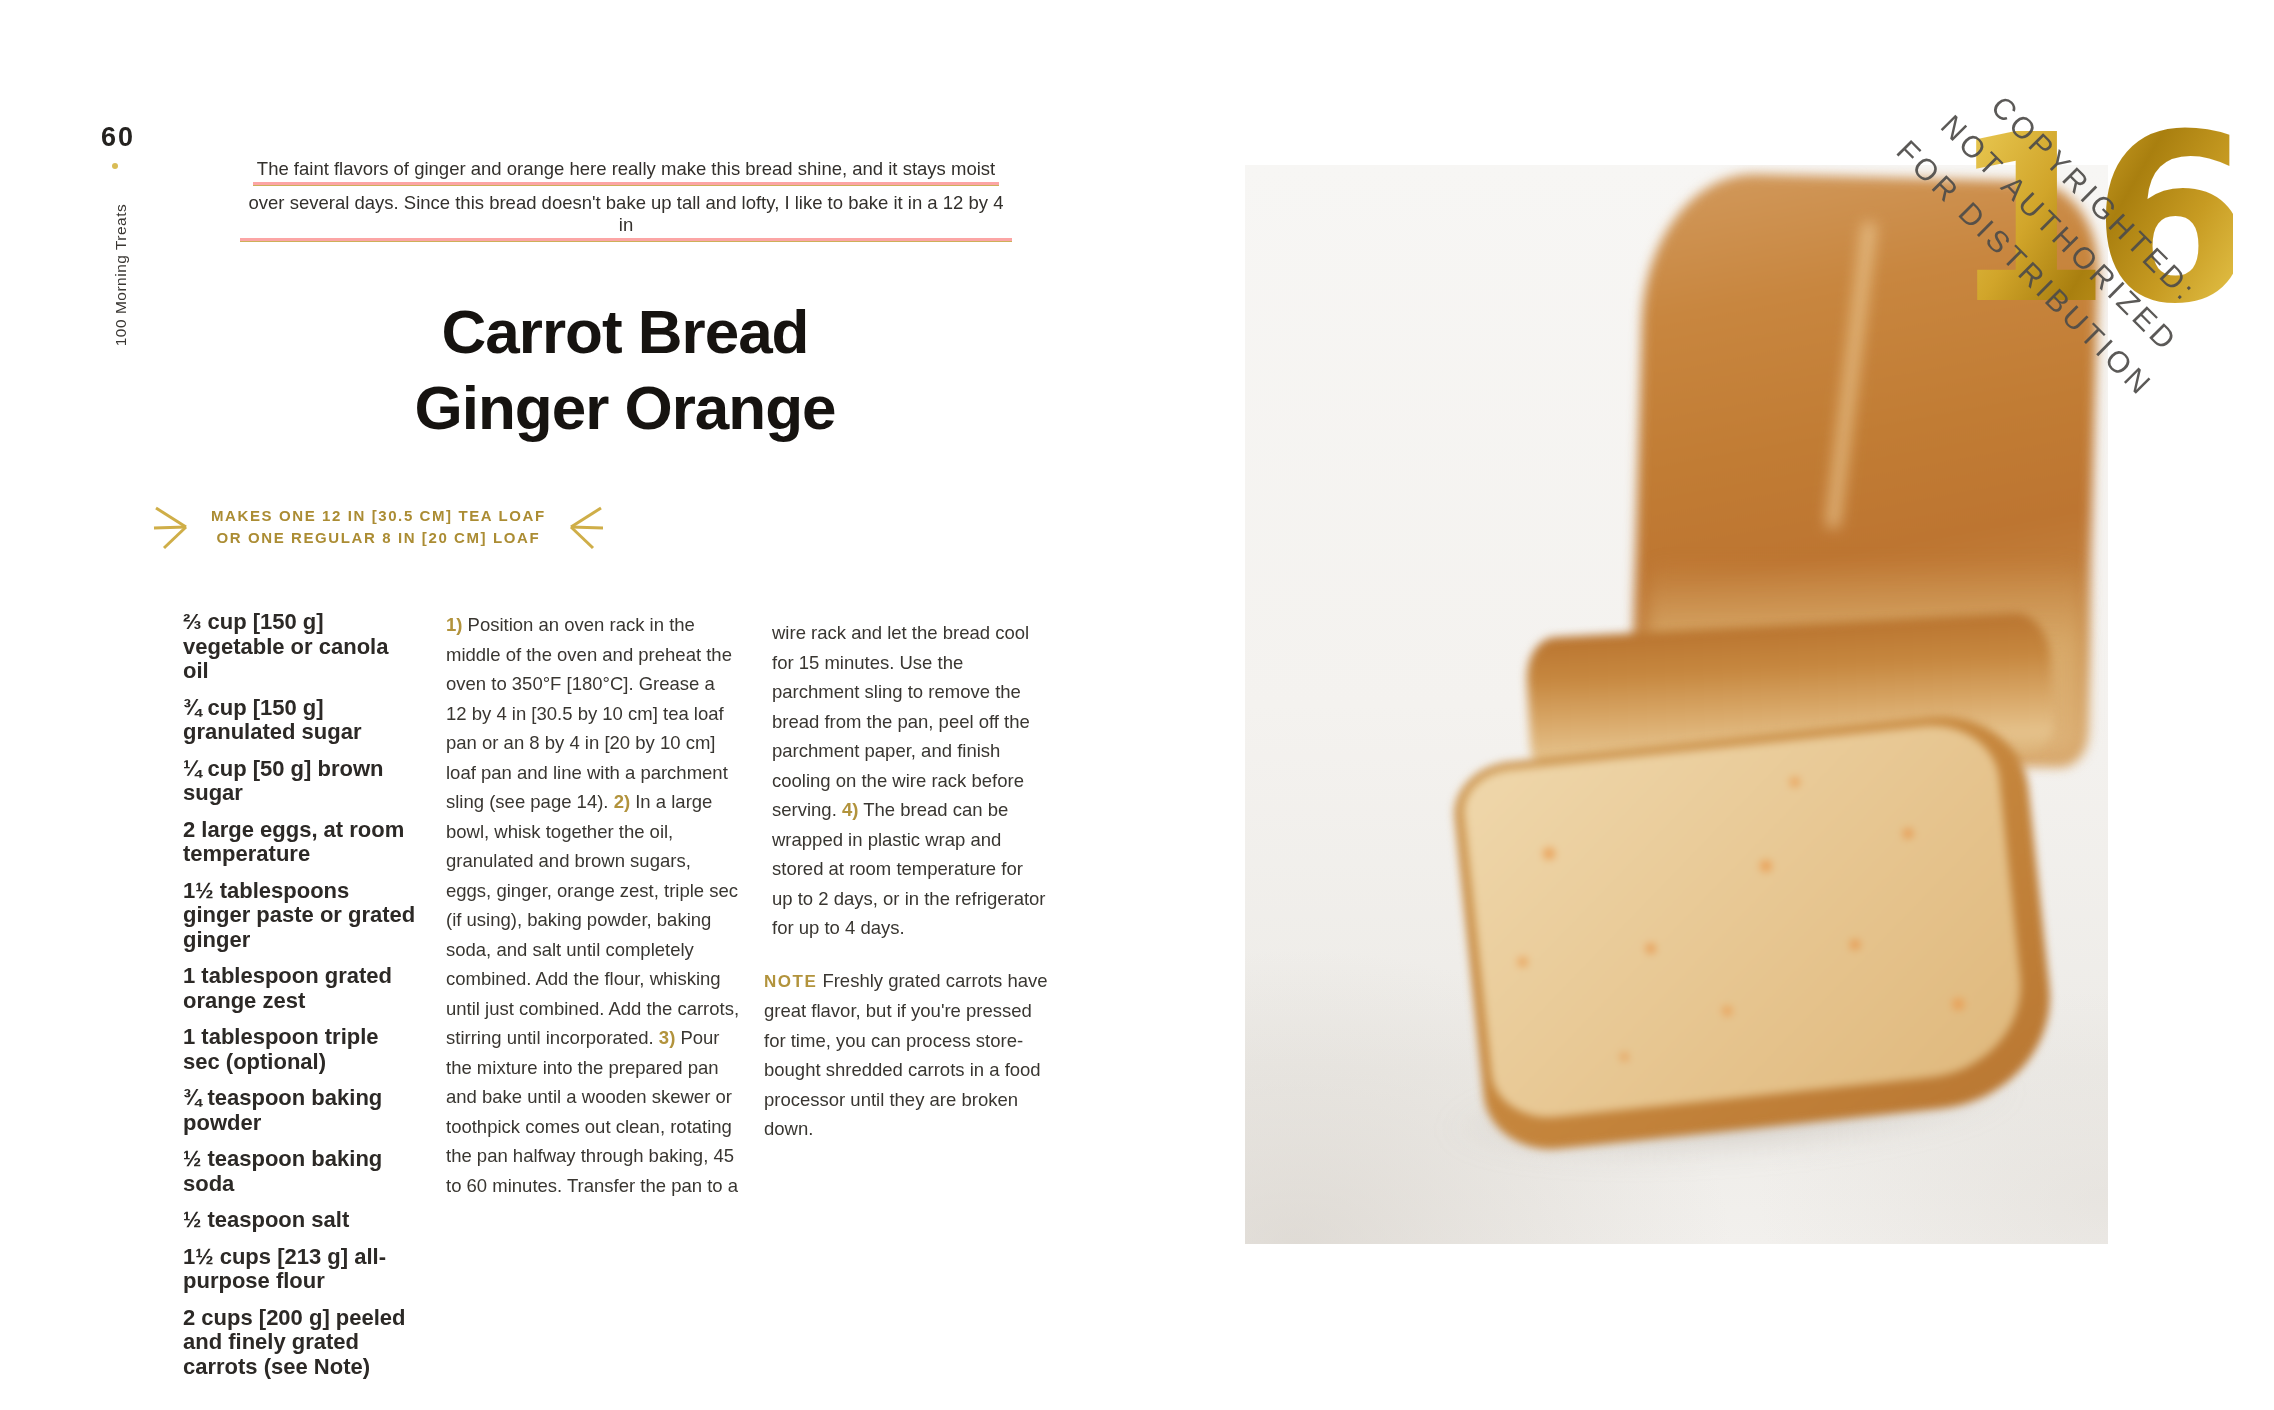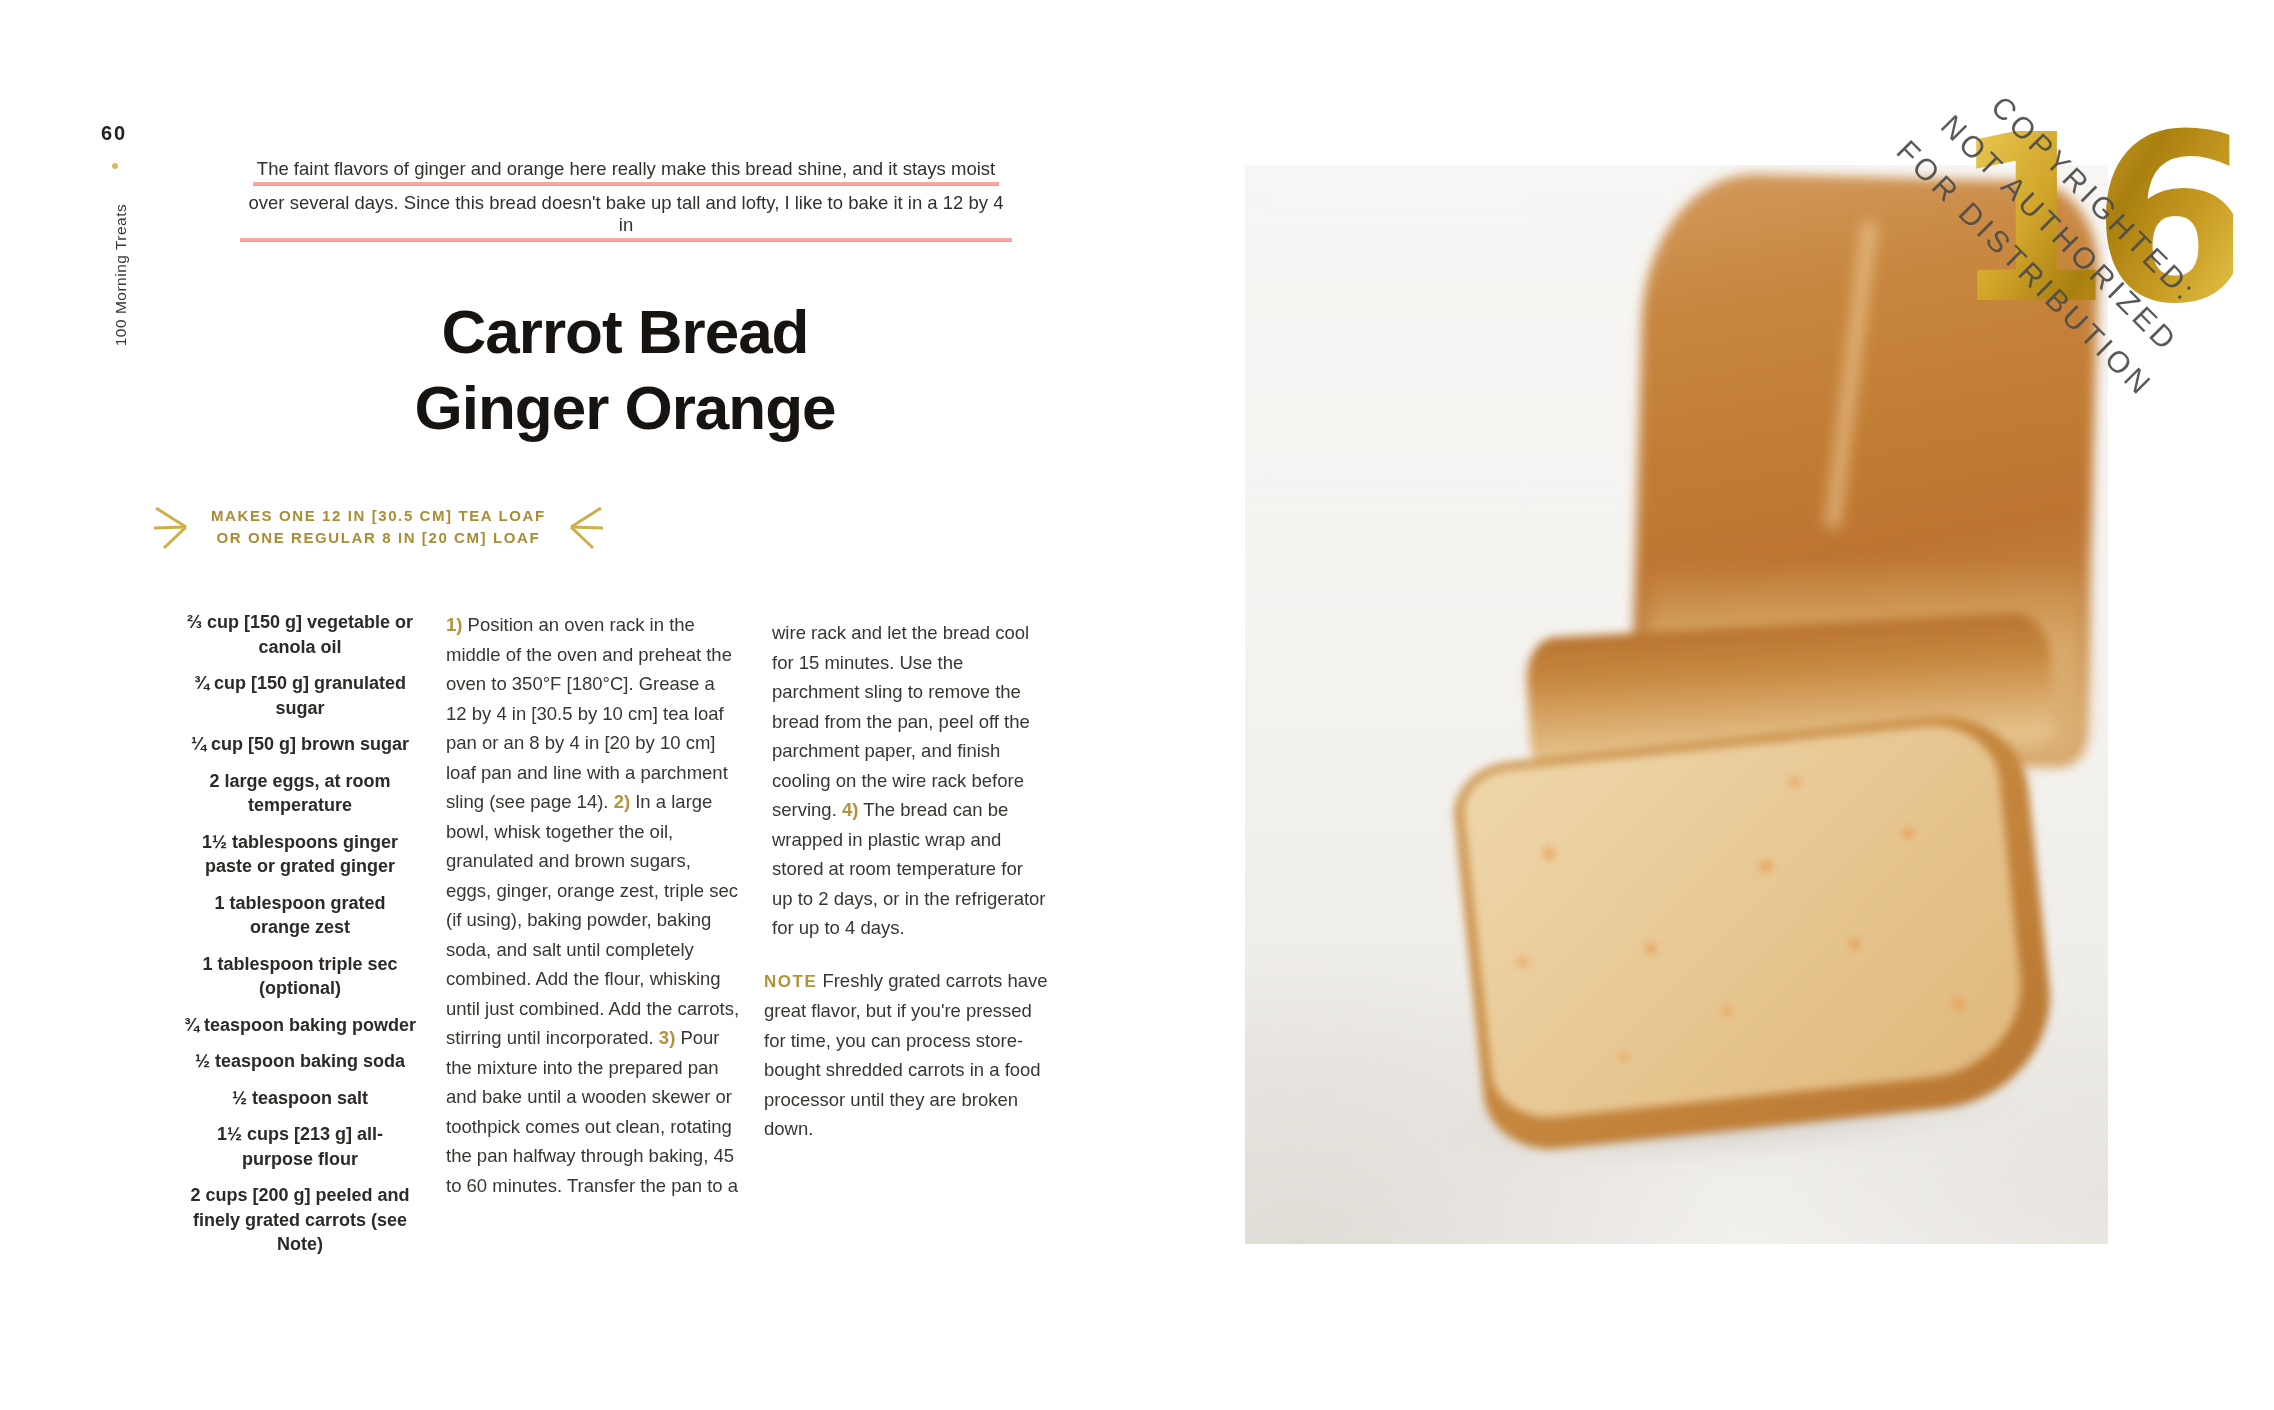--- a/index.html
+++ b/index.html
@@ -4,21 +4,21 @@
 <style>
   html,body{margin:0;padding:0;}
   body{
     width:2274px;height:1410px;background:#ffffff;position:relative;
     font-family:"Liberation Sans","DejaVu Sans",sans-serif;
     -webkit-font-smoothing:antialiased;overflow:hidden;
   }
   .abs{position:absolute;}
 
   
-  .page-number{left:101px;top:122px;font-size:20px;font-weight:bold;color:#24221f;letter-spacing:2px;}
+  .page-number{left:101px;top:122px;font-size:27px;font-weight:bold;color:#24221f;letter-spacing:2px;}
   .sidebar-dot{left:112px;top:163px;width:6px;height:6px;border-radius:50%;background:#d9bc55;}
   .sidebar-vertical{left:121px;top:275px;transform:translate(-50%,-50%) rotate(-90deg);
     white-space:nowrap;font-size:15.5px;color:#3a3733;letter-spacing:.5px;}
 
   
   .intro{left:240px;top:158px;width:772px;text-align:center;color:#33302c;
     font-size:18.5px;line-height:22px;}
   .intro-line{display:table;margin:0 auto 6px;padding:0 4px 2px;
     border-bottom:4px solid #fca5a5;position:relative;}
   .intro-line::after{content:"";position:absolute;left:0;right:0;bottom:-4px;
@@ -28,22 +28,22 @@
   .title{left:190px;top:294px;width:870px;text-align:center;color:#161310;
     font-weight:bold;font-size:62px;line-height:76px;letter-spacing:-1px;}
 
   
   .yield{left:152px;top:504px;display:flex;align-items:center;gap:21px;color:#ab8c33;}
   .yield-text{text-align:center;font-size:15px;font-weight:bold;letter-spacing:1.6px;line-height:22px;}
   .yield-orn{width:38px;height:46px;flex:0 0 auto;}
   .yield-orn line{stroke:#cfae48;stroke-width:3;}
 
   
-  .ingredients{left:183px;top:610px;width:234px;text-align:center;color:#2c2926;
-    font-size:18px;line-height:24.5px;font-weight:bold;}
+  .ingredients{left:183px;top:610px;width:234px;text-align:left;color:#2c2926;
+    font-size:22px;line-height:24.5px;font-weight:bold;}
   .ingredient{margin-bottom:12px;}
 
   
   .col{color:#393631;font-size:18.5px;line-height:29.5px;}
   .col1{left:446px;top:610px;width:294px;}
   .col2{left:764px;top:610px;width:292px;}
   .step-num{color:#b2933c;font-weight:bold;}
   .note-para{margin-top:23px;}
   .note-label{color:#b2933c;font-weight:bold;letter-spacing:1.5px;font-size:17px;}
 

